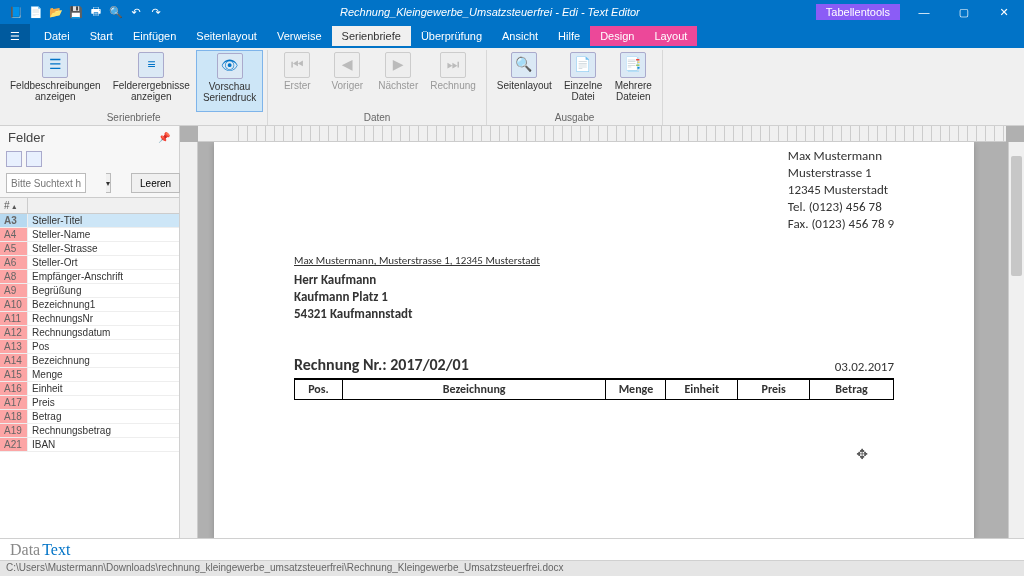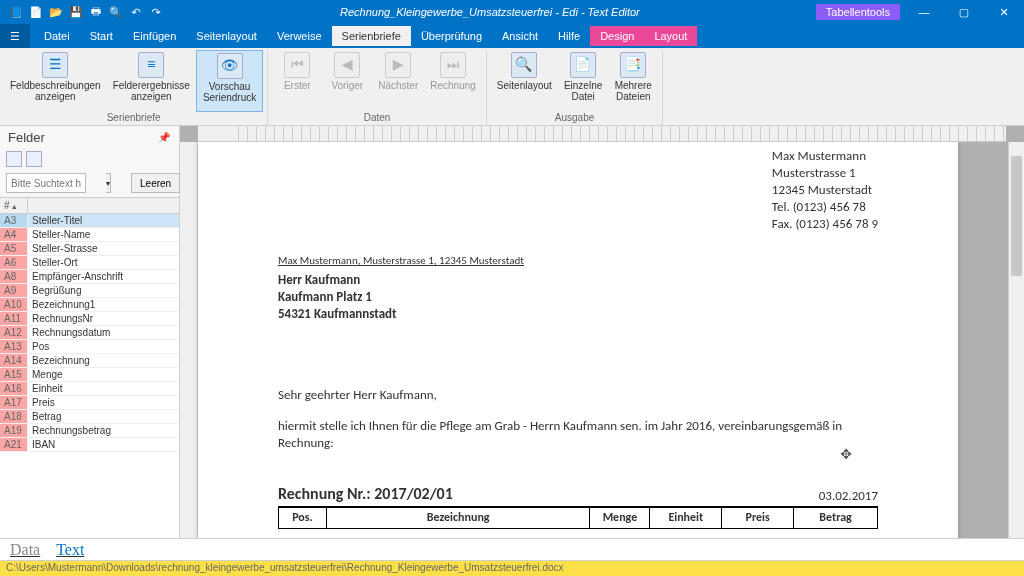--- a/index.html
+++ b/index.html
@@ -39,47 +39,47 @@
   .fields-search .drop { width: 14px; height: 20px; border: 1px solid #bbb; border-left: none; background: #f0f0f0; display: flex; align-items: center; justify-content: center; font-size: 8px; }
   .fields-search button { height: 20px; border: 1px solid #bbb; background: #f0f0f0; font-size: 10px; padding: 0 8px; cursor: pointer; }
   .fields-cols { display: flex; border-bottom: 1px solid #ccc; border-top: 1px solid #ccc; background: #f0f0f0; font-size: 10px; color: #555; }
   .fields-cols .c1 { width: 28px; padding: 2px 4px; border-right: 1px solid #ccc; }
   .fields-cols .c2 { flex: 1; padding: 2px 4px; }
   .fields-list { flex: 1; overflow: hidden; background: #fff; }
   .field-row { display: flex; font-size: 10px; border-bottom: 1px solid #eee; cursor: pointer; }
   .field-row .c1 { width: 28px; padding: 1px 4px; border-right: 1px solid #eee; background: #fca5a5; color: #666; }
   .field-row .c2 { flex: 1; padding: 1px 4px; }
   .field-row.selected { background: #cde6f7; }
-  .field-row.selected .c1 { background: #b7d9f0; }
+  .field-row.selected .c1 { background: #b7d9f0; font-weight: bold; }
 
   .doc-area { flex: 1; background: #b0b0b0; display: flex; flex-direction: column; position: relative; }
   .ruler-h { height: 16px; background: #f0f0f0; border-bottom: 1px solid #ccc; margin-left: 18px; margin-right: 18px; position: relative; overflow: hidden; font-size: 7px; color: #666; }
   .ruler-track { position: absolute; left: 40px; right: 0; height: 100%; background: linear-gradient(to right, #ccc 0, #ccc 1px, transparent 1px) repeat-x; background-size: 9px 100%; }
   .doc-scroll { flex: 1; overflow: hidden; display: flex; }
   .ruler-v { width: 18px; background: #f0f0f0; border-right: 1px solid #ccc; }
-  .page-wrap { flex: 1; display: flex; justify-content: flex-start; padding: 0 18px 0 0; }
+  .page-wrap { flex: 1; display: flex; justify-content: center; padding: 0 18px 0 0; }
   .page { width: 760px; background: #fff; box-shadow: 0 2px 6px rgba(0,0,0,.2); padding: 0 80px 10px 80px; position: relative; font-family: Calibri, sans-serif; font-size: 13px; line-height: 1.3; }
   .sender-block { position: absolute; right: 80px; top: 6px; font-size: 13px; }
   .sender-small { font-size: 11px; text-decoration: underline; margin-top: 112px; margin-bottom: 4px; }
   .recipient { font-weight: bold; font-size: 13px; }
   .body-text { margin-top: 64px; font-size: 13px; }
   .invoice-line { display: flex; justify-content: space-between; align-items: flex-end; margin-top: 22px; border-bottom: 1px solid #000; padding-bottom: 2px; }
   .invoice-nr { font-weight: bold; font-size: 16px; margin-top: 10px; }
   .inv-table { width: 100%; border-collapse: collapse; font-size: 12px; }
   .inv-table th { border: 1px solid #000; padding: 2px 4px; font-weight: bold; text-align: center; }
 
   .cursor-marker { position: absolute; right: 106px; bottom: 74px; font-size: 14px; color: #555; }
   .scrollbar-v { width: 16px; background: #f0f0f0; border-left: 1px solid #ccc; position: relative; }
   .scrollbar-v .thumb { position: absolute; left: 2px; right: 2px; top: 14px; height: 120px; background: #c7c7c7; border-radius: 2px; }
 
-  .bottom-tabs { height: 22px; border-top: 1px solid #d0d0d0; display: flex; align-items: center; padding: 0 10px; gap: 16px; font-size: 16px; font-family: "Segoe UI Light", "Segoe UI"; text-decoration: underline; }
+  .bottom-tabs { height: 22px; border-top: 1px solid #d0d0d0; display: flex; align-items: center; padding: 0 10px; gap: 2px; font-size: 16px; font-family: "Segoe UI Light", "Segoe UI"; }
   .btab { color: #888; cursor: pointer; }
   .btab.active { color: #0173c7; }
 
-  .statusbar { height: 16px; background: #fde047; border-top: 1px solid #d0d0d0; font-size: 10px; color: #666; padding: 1px 6px; }
+  .statusbar { height: 16px; background: #e5e5e5; border-top: 1px solid #d0d0d0; font-size: 10px; color: #666; padding: 1px 6px; }
 </style>
 </head>
 <body>
 
 <div class="titlebar">
   <div class="qat">
     <span class="qat-icon">📘</span>
     <span class="qat-icon">📄</span>
     <span class="qat-icon">📂</span>
     <span class="qat-icon">💾</span>
@@ -274,25 +274,20 @@
             <div>Musterstrasse 1</div>
             <div>12345 Musterstadt</div>
             <div>Tel. (0123) 456 78</div>
             <div>Fax. (0123) 456 78 9</div>
           </div>
           <div class="sender-small">Max Mustermann, Musterstrasse 1, 12345 Musterstadt</div>
           <div class="recipient">
             <div>Herr Kaufmann</div>
             <div>Kaufmann Platz 1</div>
             <div>54321 Kaufmannstadt</div>
-          </div>
-          <div class="body-text">
-            <div>Sehr geehrter Herr Kaufmann,</div>
-            <div style="height:14px"></div>
-            <div>hiermit stelle ich Ihnen für die Pflege am Grab - Herrn Kaufmann sen. im Jahr 2016, vereinbarungsgemäß in Rechnung:</div>
           </div>
           <div class="invoice-line">
             <span class="invoice-nr">Rechnung Nr.: 2017/02/01</span>
             <span>03.02.2017</span>
           </div>
           <table class="inv-table">
             <tbody>
                 <tr id="inv-head">
                   <th style="width: 8%;">Pos.</th>
                   <th style="width: 44%;">Bezeichnung</th>

